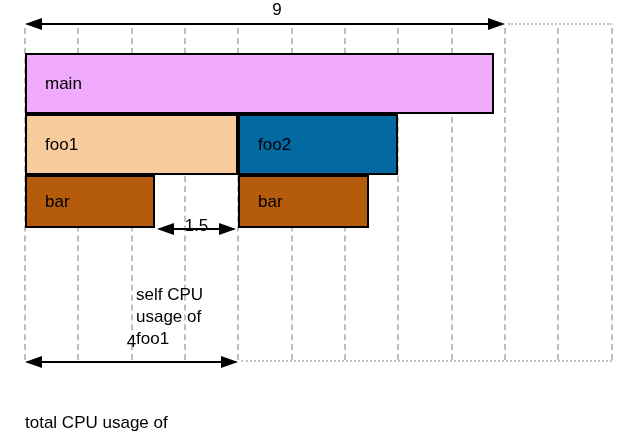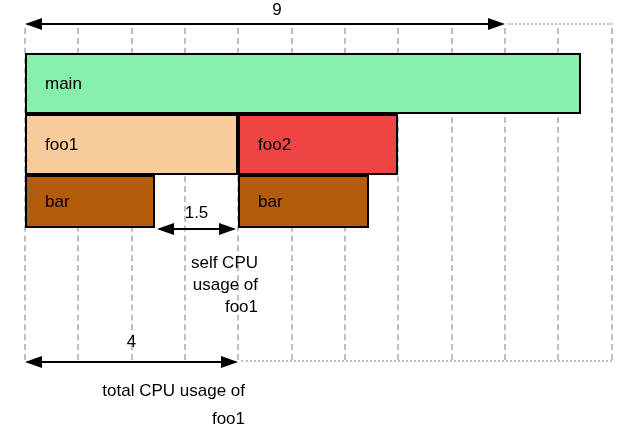--- a/index.html
+++ b/index.html
@@ -28,22 +28,23 @@
   .frame {
     position:absolute; box-sizing:border-box; border:2px solid #000;
     display:flex; align-items:center; padding-left:18px;
     font-size:17px; line-height:1; color:#000;
   }
 
   .num {
     position:absolute; font-size:17px; text-align:center; line-height:18px;
   }
   .caption {
-    position:absolute; font-size:17px; text-align:right;
+    position:absolute; font-size:17px; text-align:left;
     white-space:pre-line;
+    margin-top:32px;
   }
   .caption-self  { left:136px; top:252px; width:122px; line-height:22px; }
   .caption-total { left:25px;  top:377px; width:220px; line-height:28px; }
 </style>
 </head>
 <body>
 
 <div class="stage">
 
   <div>
@@ -63,37 +64,37 @@
   <div class="hdot hdot-top"></div>
   <div class="hdot hdot-bottom"></div>
 
   <div class="num" style="left:217px; top:1px; width:120px;">9</div>
   <div class="arrow" style="left:25px; top:17px; width:480px;">
     <i class="line"></i>
     <i class="head head-l"></i>
     <i class="head head-r"></i>
   </div>
 
-  <div class="frame" style="left: 25px; top: 53px; width: 556px; height: 61px; background-color: #86efac;">
+  <div class="frame" style="left: 25px; top: 53px; width: 469px; height: 61px; background-color: #f0abfc;">
     <span>main</span>
   </div>
   <div class="frame" style="left: 25px; top: 114px; width: 213px; height: 61px; background-color: rgb(248, 203, 157);">
     <span>foo1</span>
   </div>
-  <div class="frame" style="left: 238px; top: 114px; width: 160px; height: 61px; background-color: #ef4444;">
+  <div class="frame" style="left: 238px; top: 114px; width: 160px; height: 61px; background-color: #0369a1;">
     <span>foo2</span>
   </div>
   <div class="frame" style="left: 25px; top: 175px; width: 130px; height: 53px; background-color: rgb(180, 92, 12);">
     <span>bar</span>
   </div>
   <div class="frame" style="left: 238px; top: 175px; width: 131px; height: 53px; background-color: rgb(180, 92, 12);">
     <span>bar</span>
   </div>
 
-  <div class="num" style="left:157px; top:204px; width:79px;">1.5</div>
+  <div class="num" style="left:157px; top:217px; width:79px;">1.5</div>
   <div class="arrow" style="left:157px; top:222px; width:79px;">
     <i class="line"></i>
     <i class="head head-l"></i>
     <i class="head head-r"></i>
   </div>
   <div class="caption caption-self">self CPU
 usage of
 foo1</div>
 
   <div class="num" style="left:25px; top:333px; width:213px;">4</div>

